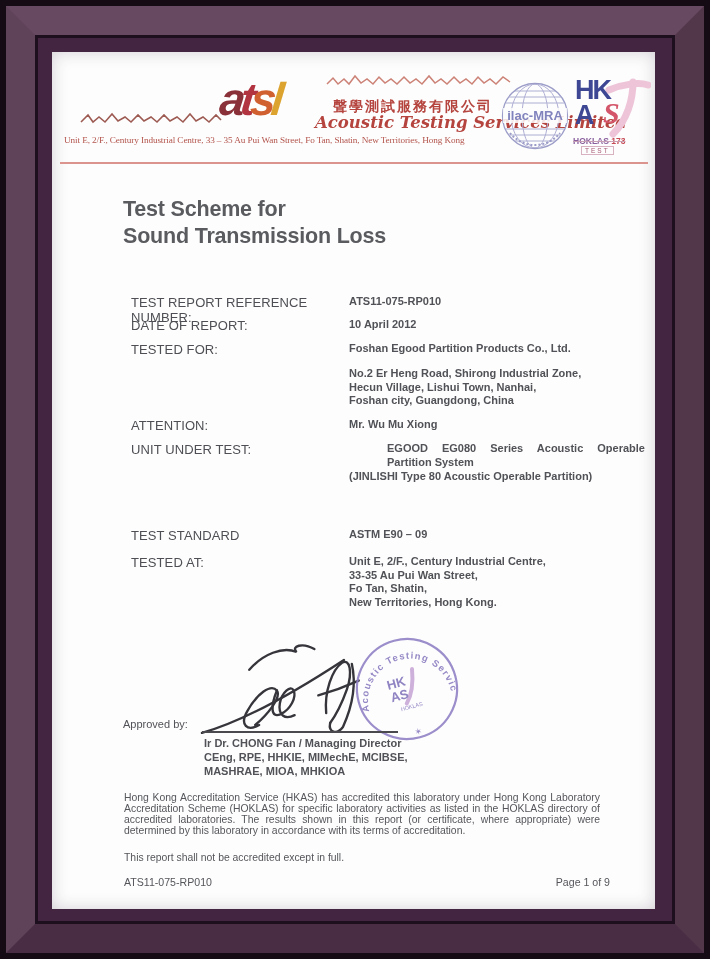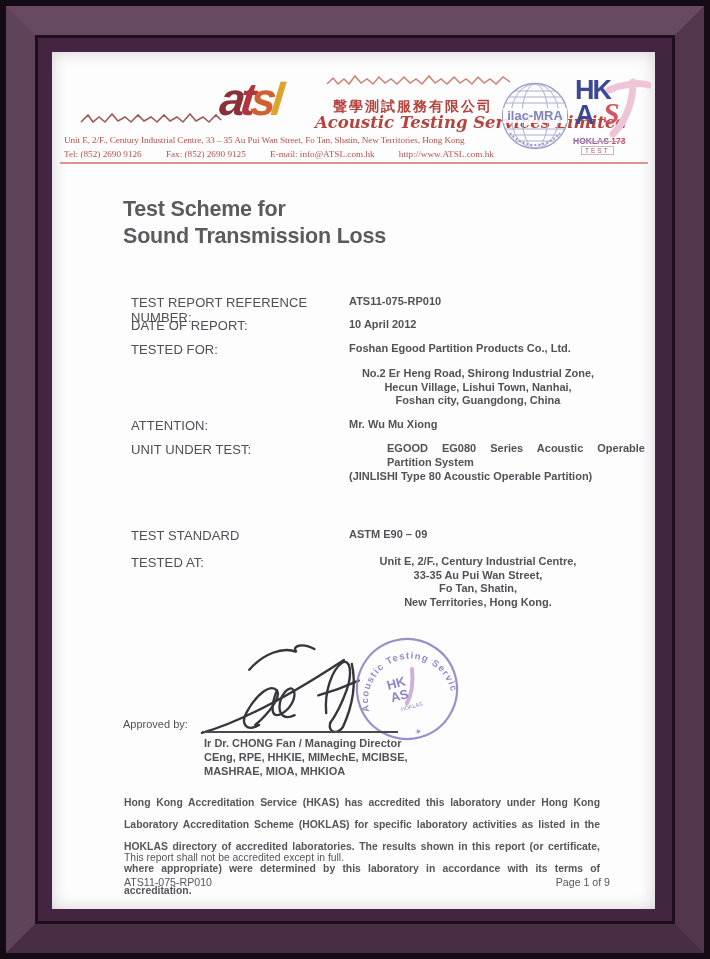--- a/index.html
+++ b/index.html
@@ -53,36 +53,36 @@
   
   .title { position:absolute; left:71px; top:144px; font-size:21.5px; font-weight:bold;
            color:#5a5b5f; line-height:26.5px; letter-spacing:-0.2px; }
 
   
   .row { position:absolute; left:79px; width:479px; }
   .row .lbl { position:absolute; left:0; top:0; width:215px; font-size:13px; font-weight:normal;
               color:#4e4f54; letter-spacing:0.1px; }
   .row .val { position:absolute; left:218px; top:0; width:258px; font-size:11px; font-weight:bold;
               color:#515257; line-height:13.6px; }
-  .val.multiline { white-space:pre-line;text-align:center; }
+  .val.multiline { white-space:pre-line; }
   .val.just { text-align:justify;margin-left:38px; }
   .val2 { position:absolute; left:218px; top:28px; width:258px; font-size:11px; font-weight:bold;
           color:#515257; line-height:13.6px; text-align:justify; }
 
   
   .approved { position:absolute; left:71px; top:666px; font-size:11px; color:#515257; }
   .sig-svg { position:absolute; left:146px; top:584px; }
   .stamp { position:absolute; left:299px; top:581px; transform:rotate(-15deg); opacity:0.9; }
   .sig-line { position:absolute; left:150px; top:679px; width:196px; height:2px; background:#4a4a4e; }
   .signatory { position:absolute; left:152px; top:684px; font-size:11px; font-weight:bold;
                color:#515257; line-height:14px; }
 
   
   .accred { position:absolute; left:72px; top:740px; width:476px; font-size:10.4px;
-            color:#55565b; line-height:22px; text-align:justify;font-weight:bold; }
+            color:#55565b; line-height:11px; text-align:justify; }
   .note { position:absolute; left:72px; top:800px; font-size:10.4px; color:#55565b; }
   .bottom-row { position:absolute; left:72px; top:824px; width:486px; display:flex;
                 justify-content:space-between; font-size:10.6px; color:#55565b; }
 </style>
 </head>
 <body>
 
 <div class="stage">
   <div class="frame-outer"></div>
   <div class="frame-bevel"></div>
@@ -98,26 +98,20 @@
     <div class="atsl-logo"><span style="color: rgb(138, 48, 56);">a</span><span style="color: rgb(178, 52, 64);">t</span><span style="color: rgb(208, 96, 48);">s</span><span style="color: rgb(221, 163, 47);">l</span></div>
 
     <svg class="zigzag zz-right" width="186" height="14" viewBox="0 0 186 14">
       <path d="M1 10 L7 4 L12 10 L18 5 L23 10 L29 2 L35 9 L41 5 L47 10 L53 3 L59 9 L65 5 L71 10 L78 3 L84 9 L90 5 L96 10 L103 2 L109 9 L115 5 L121 10 L128 3 L134 9 L140 5 L146 10 L152 3 L158 9 L164 5 L170 10 L177 3 L184 8" fill="none" stroke="#cc8276" stroke-width="1.5"></path>
     </svg>
 
     <div class="company-cn">聲學測試服務有限公司</div>
     <div class="company-en">Acoustic Testing Services Limited</div>
 
     <div class="addr1">Unit E, 2/F., Century Industrial Centre, 33 – 35 Au Pui Wan Street, Fo Tan, Shatin, New Territories, Hong Kong</div>
-    <div class="addr2">
-      <span>Tel: (852) 2690 9126</span>
-      <span>Fax: (852) 2690 9125</span>
-      <span>E-mail: info@ATSL.com.hk</span>
-      <span>http://www.ATSL.com.hk</span>
-    </div>
     <div class="red-rule"></div>
 
     <svg class="ilac" width="70" height="70" viewBox="0 0 70 70">
       <defs>
           <clipPath id="ilacClip">
             <circle cx="35" cy="35" r="32"></circle>
           </clipPath>
         </defs>
       <circle cx="35" cy="35" r="32.5" fill="none" stroke="#9b9cc8" stroke-width="1.3"></circle>
       <g clip-path="url(#ilacClip)" stroke="#aeaed4" stroke-width="1" fill="none">

